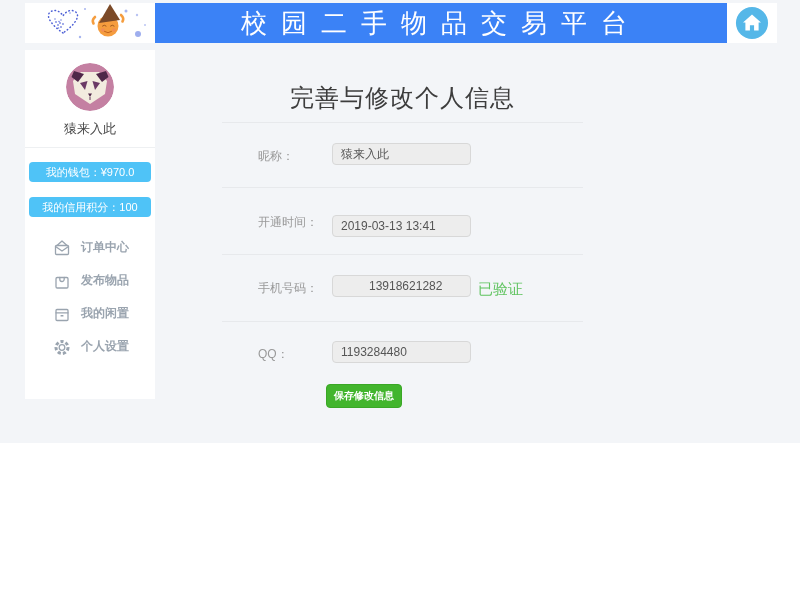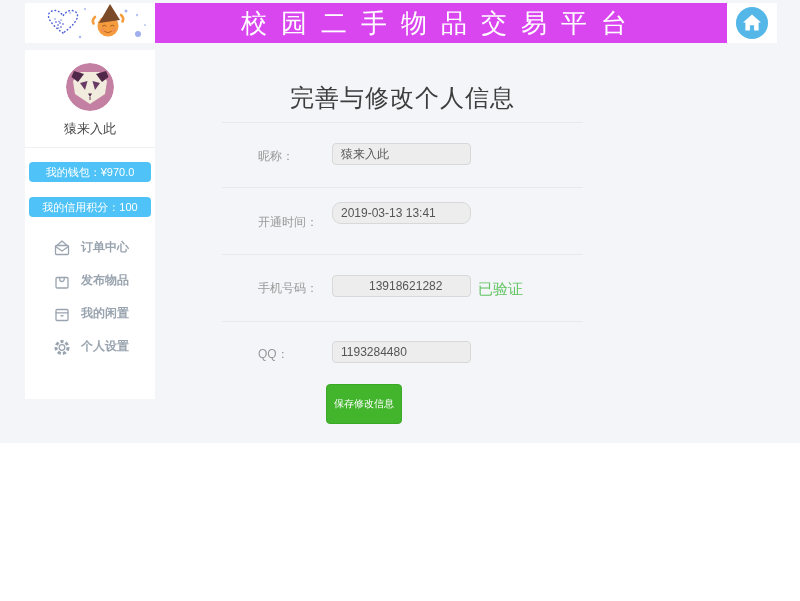--- a/index.html
+++ b/index.html
@@ -2,21 +2,21 @@
 <html><head>
 <meta charset="utf-8">
 <style>
   html,body{margin:0;padding:0;}
   body{font-family:"Liberation Sans", sans-serif;}
   #app{position:relative;width:800px;height:601px;background:#ffffff;overflow:hidden;}
   .app-bg{position:absolute;left:0;top:0;width:800px;height:443px;background:#f3f5f8;}
 
   
   .logo-box{position:absolute;left:25px;top:3px;width:130px;height:40px;background:#fff;}
-  .title-bar{position:absolute;left:155px;top:3px;width:572px;height:40px;background:#d946ef;
+  .title-bar{position:absolute;left:155px;top:3px;width:572px;height:40px;background:#3b82f6;
              color:#fff;font-size:26px;line-height:40px;text-align:center;letter-spacing:14px;
              white-space:nowrap;overflow:hidden;}
   .home-box{position:absolute;left:727px;top:3px;width:50px;height:40px;background:#fff;
             display:flex;align-items:center;justify-content:center;cursor:pointer;}
 
   
   .sidebar{position:absolute;left:25px;top:50px;width:130px;height:349px;background:#fff;}
   .profile{padding-top:13px;height:84px;border-bottom:1px solid #eef0f2;}
   .avatar{display:block;margin:0 auto;width:48px;height:48px;border-radius:50%;}
   .username{text-align:center;font-size:13px;color:#4a4a4a;margin-top:9px;}
@@ -33,23 +33,23 @@
   
   .main{position:absolute;left:222px;top:0;width:361px;height:443px;}
   .page-title{position:absolute;top:82px;left:0;width:100%;text-align:center;font-size:24px;
               color:#3d3d3d;letter-spacing:1px;}
   .divider{position:absolute;left:0;width:361px;height:1px;background:#e7e9ec;}
   .fld-label{position:absolute;left:36px;font-size:12px;color:#999;}
   .fld-input{position:absolute;left:110px;width:139px;height:22px;box-sizing:border-box;
              background:#ededed;border:1px solid #d8d8d8;border-radius:4px;padding:0 8px;
              font-size:12px;color:#555;font-family:"Liberation Sans", sans-serif;}
   .badge{position:absolute;left:256px;font-size:15px;color:#62c462;}
-  .save-btn{position:absolute;left:104px;top:384px;height:40px;padding:0 7px;
+  .save-btn{position:absolute;left:104px;top:384px;height:24px;padding:0 7px;
             background:#42b52d;border:1px solid #3aa726;border-radius:4px;color:#fff;
-            font-size:10px;font-weight:normal;cursor:pointer;
+            font-size:10px;font-weight:bold;cursor:pointer;
             font-family:"Liberation Sans", sans-serif;}
 </style>
 </head>
 <body>
 
 <div id="app">
   <div class="app-bg"></div>
 
   <div class="logo-box">
     <svg width="130" height="40" viewBox="0 0 130 40">
@@ -151,21 +151,21 @@
 
     <div class="divider" style="top:122px"></div>
     <div class="divider" style="top:187px"></div>
     <div class="divider" style="top:254px"></div>
     <div class="divider" style="top:321px"></div>
 
     <span class="fld-label" style="top:148px">昵称：</span>
     <input class="fld-input" style="top: 143px;" value="猿来入此">
 
     <span class="fld-label" style="top:214px">开通时间：</span>
-    <input class="fld-input" style="top: 202px; border-radius: 9px;" value="2019-03-13 13:41">
+    <input class="fld-input" style="top: 215px;" value="2019-03-13 13:41">
 
     <span class="fld-label" style="top:280px">手机号码：</span>
     <input class="fld-input" style="top: 275px; padding-left: 36px;" value="13918621282">
     <span class="badge" style="top:280px">已验证</span>
 
     <span class="fld-label" style="top:346px">QQ：</span>
     <input class="fld-input" style="top: 341px;" value="1193284480">
 
     <button class="save-btn">保存修改信息</button>
   </div>

